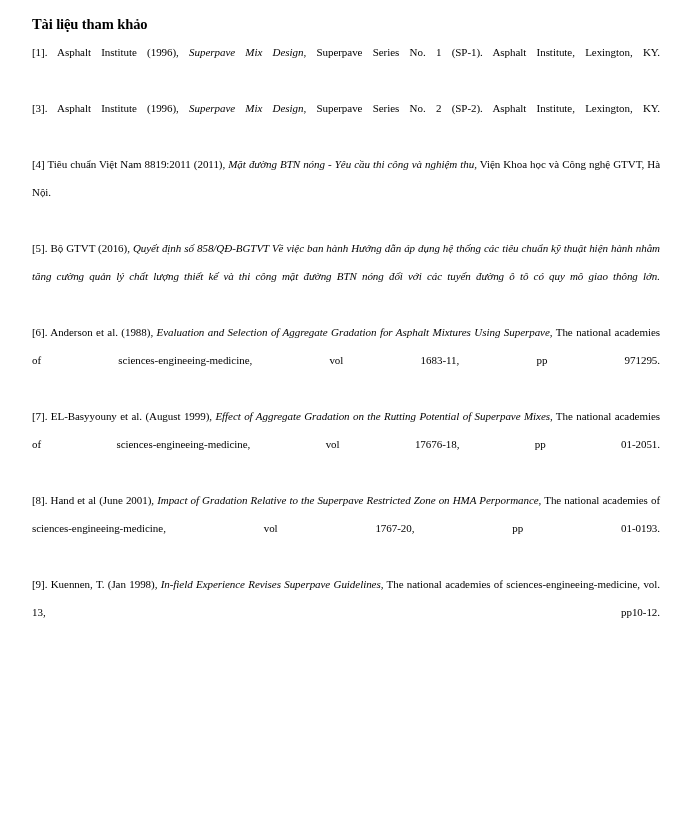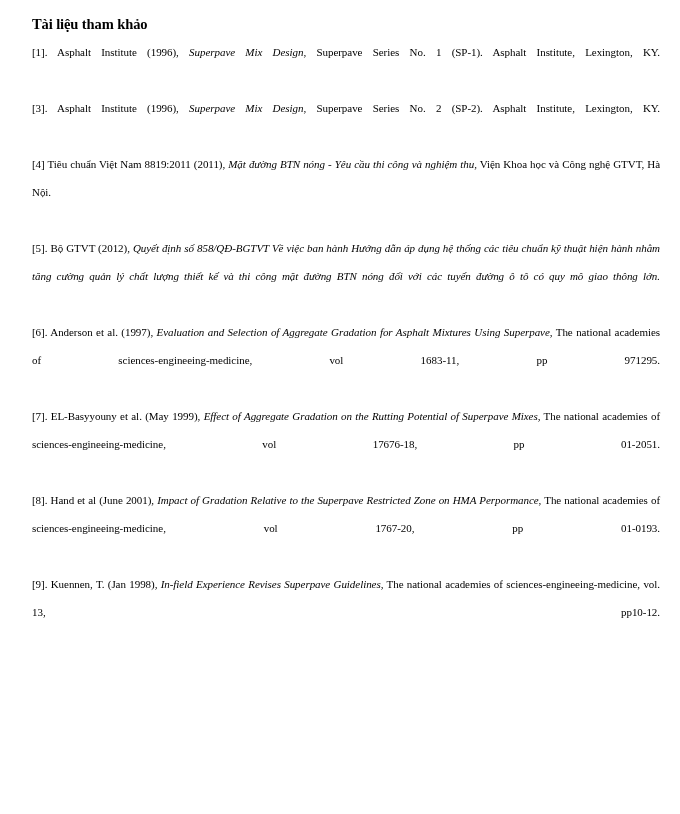--- a/index.html
+++ b/index.html
@@ -60,20 +60,20 @@
 <body>
 
 <div id="page">
 
   <div id="ref-heading">Tài liệu tham khảo</div>
 
   <div id="ref-list">
       <p class="ref-item"><span>[1].</span><span> Asphalt Institute (1996), </span><i>Superpave Mix Design</i><span>, Superpave Series No. 1 (SP-1). Asphalt Institute, Lexington, KY.</span></p>
       <p class="ref-item"><span>[3].</span><span> Asphalt Institute (1996), </span><i>Superpave Mix Design</i><span>, Superpave Series No. 2 (SP-2). Asphalt Institute, Lexington, KY.</span></p>
       <p class="ref-item"><span>[4]</span><span> Tiêu chuẩn Việt Nam 8819:2011 (2011), </span><i>Mặt đường BTN nóng - Yêu cầu thi công và nghiệm thu</i><span>, Viện Khoa học và Công nghệ GTVT, Hà Nội.</span></p>
-      <p class="ref-item"><span>[5].</span><span> Bộ GTVT (2012), </span><i>Quyết định số 858/QĐ-BGTVT Về việc ban hành Hướng dẫn áp dụng hệ thống các tiêu chuẩn kỹ thuật hiện hành nhằm tăng cường quản lý chất lượng thiết kế và thi công mặt đường BTN nóng đối với các tuyến đường ô tô có quy mô giao thông lớn.</i></p>
-      <p class="ref-item"><span>[6].</span><span> Anderson et al. (1997), </span><i>Evaluation and Selection of Aggregate Gradation for Asphalt Mixtures Using Superpave</i><span>, The national academies of sciences-engineeing-medicine, vol 1683-11,  pp 971295.</span></p>
-      <p class="ref-item"><span>[7].</span><span> EL-Basyyouny et al. (May 1999), </span><i>Effect of Aggregate Gradation on the Rutting Potential of Superpave Mixes</i><span>, The national academies of sciences-engineeing-medicine, vol 17676-18, pp 01-2051.</span></p>
+      <p class="ref-item"><span>[5].</span><span> Bộ GTVT (2016), </span><i>Quyết định số 858/QĐ-BGTVT Về việc ban hành Hướng dẫn áp dụng hệ thống các tiêu chuẩn kỹ thuật hiện hành nhằm tăng cường quản lý chất lượng thiết kế và thi công mặt đường BTN nóng đối với các tuyến đường ô tô có quy mô giao thông lớn.</i></p>
+      <p class="ref-item"><span>[6].</span><span> Anderson et al. (1988), </span><i>Evaluation and Selection of Aggregate Gradation for Asphalt Mixtures Using Superpave</i><span>, The national academies of sciences-engineeing-medicine, vol 1683-11,  pp 971295.</span></p>
+      <p class="ref-item"><span>[7].</span><span> EL-Basyyouny et al. (August 1999), </span><i>Effect of Aggregate Gradation on the Rutting Potential of Superpave Mixes</i><span>, The national academies of sciences-engineeing-medicine, vol 17676-18, pp 01-2051.</span></p>
       <p class="ref-item"><span>[8].</span><span> Hand et al (June 2001), </span><i>Impact of Gradation Relative to the Superpave Restricted Zone on HMA Perpormance</i><span>, The national academies of sciences-engineeing-medicine,  vol 1767-20, pp 01-0193.</span></p>
       <p class="ref-item"><span>[9].</span><span> Kuennen, T. (Jan 1998), </span><i>In-field Experience Revises Superpave Guidelines</i><span>, The national academies of sciences-engineeing-medicine, vol. 13, pp10-12.</span></p>
     </div>
 
 </div>
 
 </body></html>

